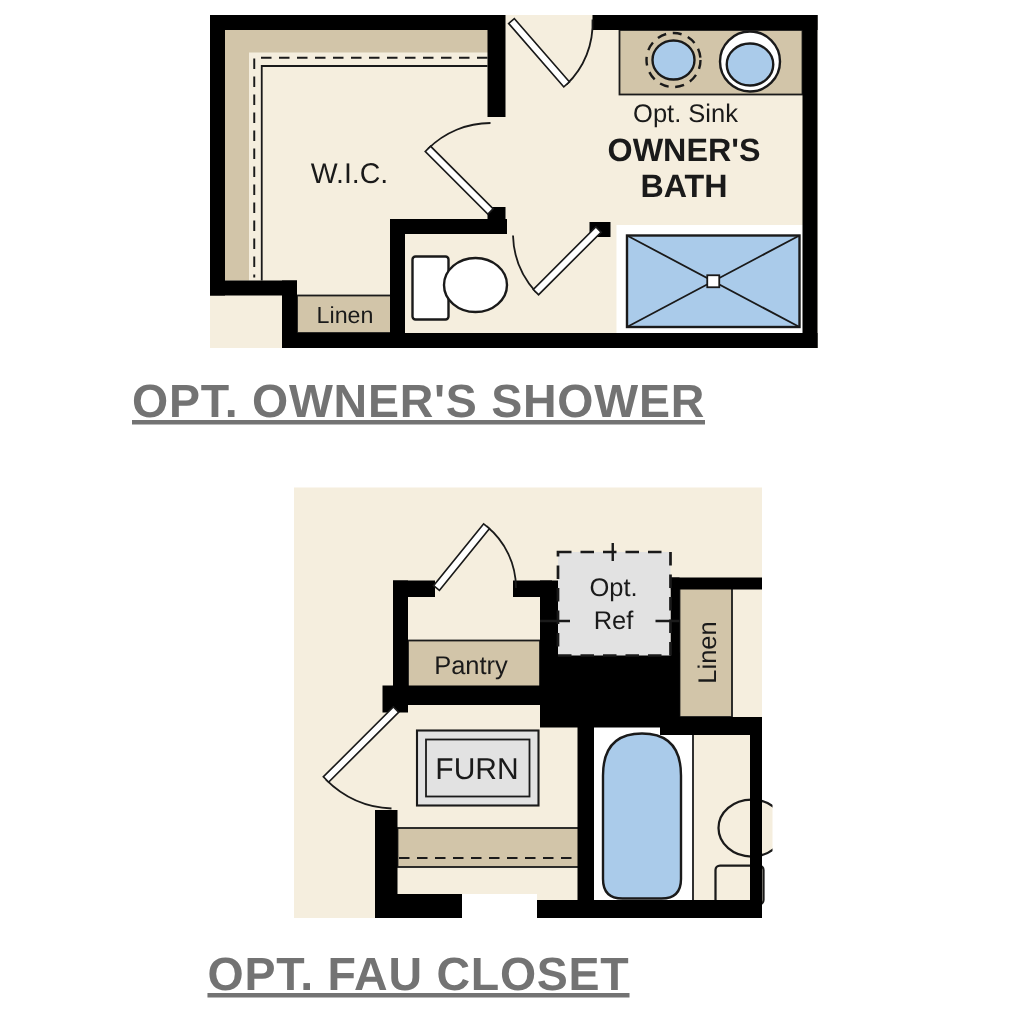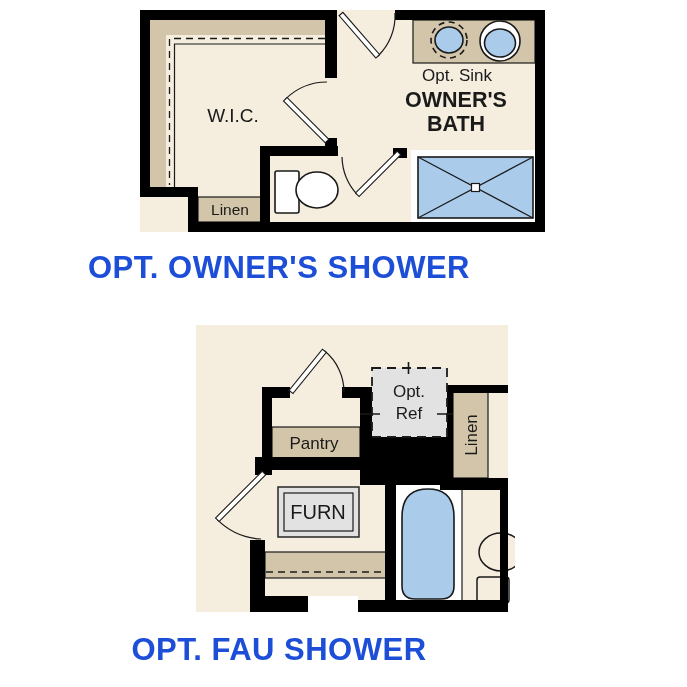--- a/index.html
+++ b/index.html
@@ -6,21 +6,21 @@
     --wall:#000000; --floor:#f5eede; --shelf:#d2c5a9; --fixture-blue:#aacbea;
     --equipment-gray:#e2e2e2; --outline:#1a1a1a; --surround:#ffffff;
   }
   html,body{margin:0;padding:0;}
   body{width:687px;height:687px;background:#ffffff;position:relative;
        font-family:"Liberation Sans", sans-serif;}
   .plan{position:absolute;}
   #plan1{left:135px;top:5px;}
   #plan2{left:190px;top:318px;}
   .caption{position:absolute;left:0;width:558px;text-align:center;
-           font-weight:bold;font-size:31px;letter-spacing:.5px;color:#1d4ed8;}
+           font-weight:bold;font-size:31px;letter-spacing:.5px;color:#737373;text-decoration:underline;}
   #caption1{top:250px;}
   #caption2{top:632px;}
   
   .wall{fill:var(--wall);}
   .floor{fill:var(--floor);}
   .shelf{fill:var(--shelf);stroke:var(--outline);stroke-width:1.2;}
   .shelf-flat{fill:var(--shelf);}
   .blue{fill:var(--fixture-blue);stroke:var(--outline);stroke-width:1.6;}
   .white-fix{fill:#ffffff;stroke:var(--outline);stroke-width:1.6;}
   .cream-fix{fill:var(--floor);stroke:var(--outline);stroke-width:1.5;}
@@ -170,13 +170,13 @@
     <rect class="leaf" x="264" y="470.5" width="66" height="5" transform="rotate(135 264 473)"></rect>
   </g>
 
   <text class="lbl" x="314" y="449" text-anchor="middle">Pantry</text>
   <text class="lbl" x="409" y="397" text-anchor="middle">Opt.</text>
   <text class="lbl" x="409" y="419" text-anchor="middle">Ref</text>
   <text class="lbl" transform="translate(477 435) rotate(-90)" text-anchor="middle">Linen</text>
   <text class="lbl-furn" x="318" y="519" text-anchor="middle">FURN</text>
 </svg>
 
-<div id="caption2" class="caption">OPT. FAU SHOWER</div>
+<div id="caption2" class="caption">OPT. FAU CLOSET</div>
 
 </body></html>

